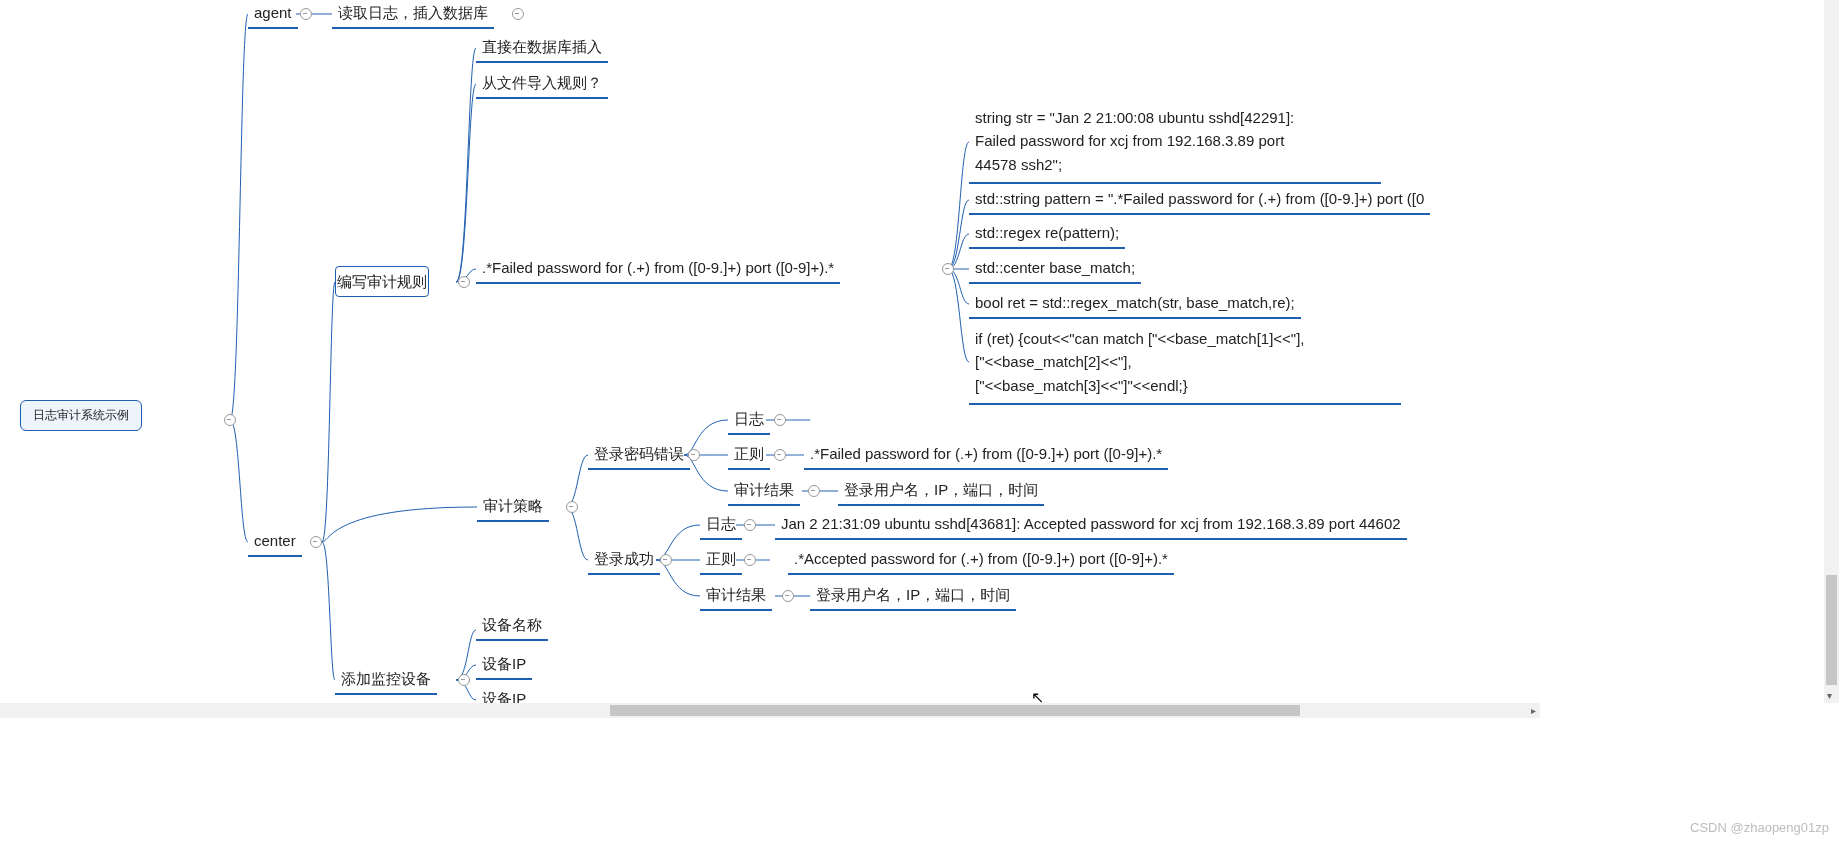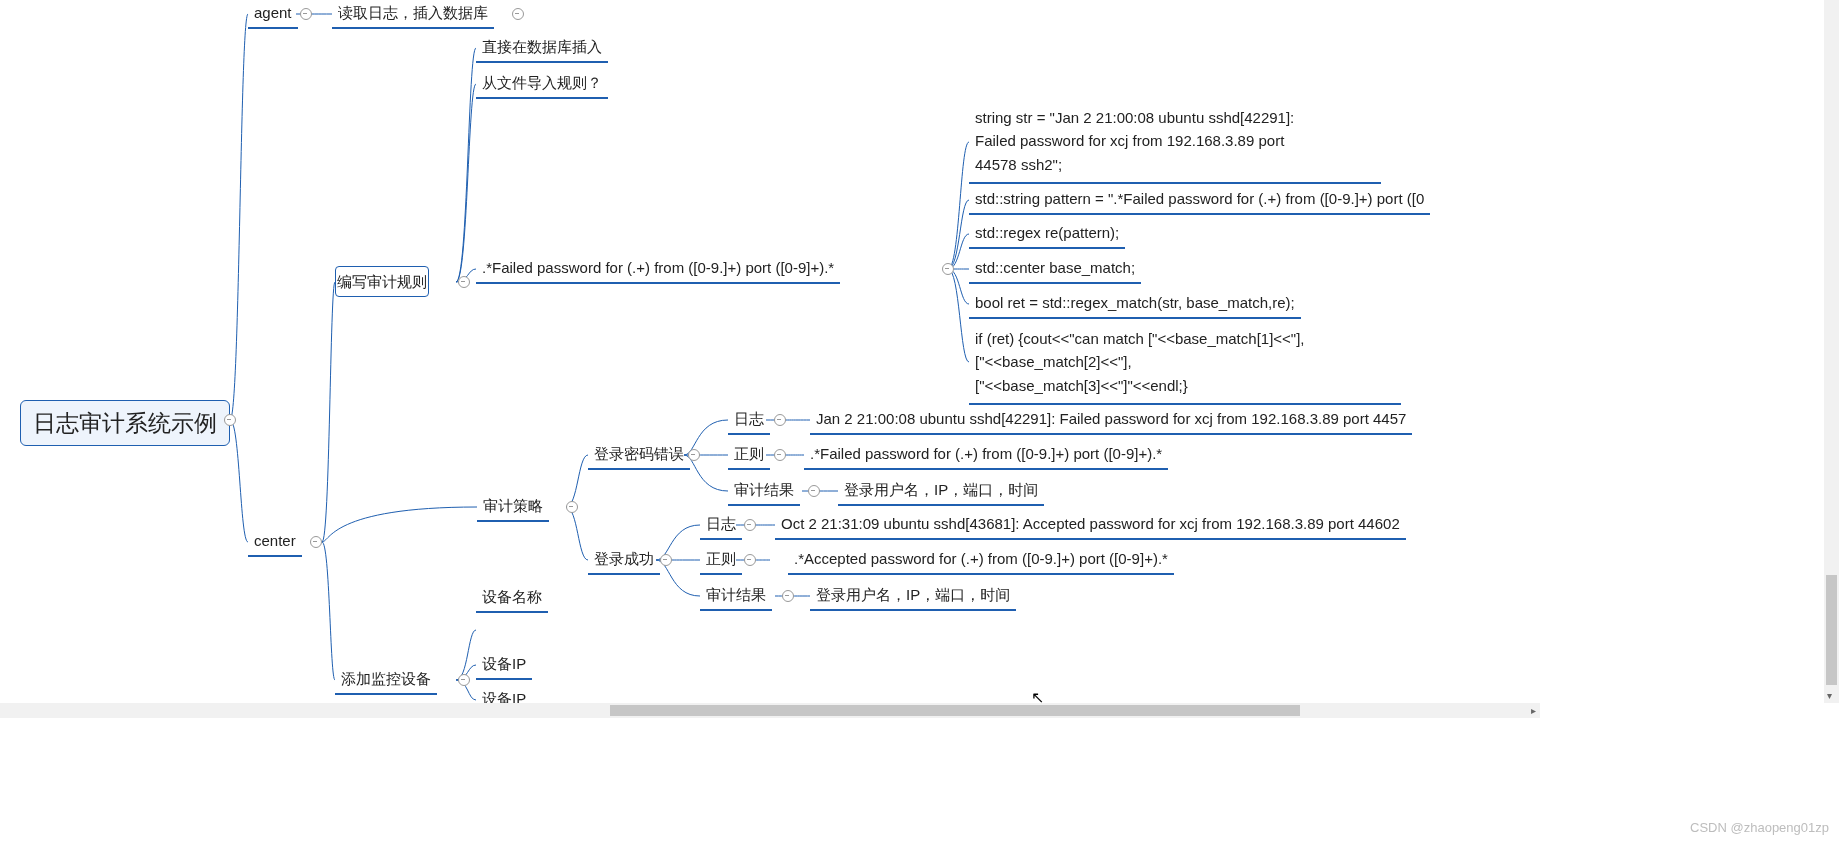--- a/index.html
+++ b/index.html
@@ -1,20 +1,20 @@
 <!DOCTYPE html>
 <html><head>
 <meta charset="utf-8">
 <style>
   html,body{margin:0;padding:0;background:#fff;font-family:"Microsoft YaHei",Arial,sans-serif;font-size:15px;color:#222;}
   .canvas{position:relative;width:1839px;height:841px;overflow:hidden;background:#fff;}
   svg.wires{position:absolute;left:0;top:0;width:1839px;height:841px;pointer-events:none;}
   svg.wires path{stroke:#1f5fb0;stroke-width:1;fill:none;}
   .node{position:absolute;white-space:nowrap;border-bottom:2px solid #1f5fb0;padding:2px 6px 4px 6px;line-height:1.4;}
-  .root{border:1.5px solid #1f5fb0;border-radius:6px;background:#eef4fc;padding:6px 12px;font-size:23px;}
+  .root{border:1.5px solid #1f5fb0;border-radius:6px;background:#eef4fc;padding:6px 12px;font-size:12px;}
   .boxed{border:1.5px solid #1f5fb0;border-radius:4px;padding:4px 1px;border-bottom:1.5px solid #1f5fb0;}
   .multi{white-space:pre-line;line-height:1.55;padding-bottom:6px;}
   .dot{position:absolute;width:10px;height:10px;border:1px solid #999;border-radius:50%;background:#fff;transform:translate(-50%,-50%);}
   .dot::after{content:"";position:absolute;left:2px;top:4px;width:4px;height:0;border-top:1px solid #999;}
   .watermark{position:absolute;right:10px;bottom:6px;color:#bdbdbd;font-size:13px;margin-top:20px;}
   .cursor{position:absolute;font-size:16px;color:#000;}
   .scroll-h{position:absolute;bottom:0;height:15px;background:#f1f1f1;}
   .scroll-h .thumb{position:absolute;top:2px;height:11px;background:#c6c6c6;}
   .scroll-v{position:absolute;top:0;right:0;width:15px;background:#f1f1f1;}
   .scroll-v .thumb{position:absolute;left:2px;width:11px;background:#c6c6c6;}
@@ -100,43 +100,42 @@
 ["&lt;&lt;base_match[2]&lt;&lt;"],
 ["&lt;&lt;base_match[3]&lt;&lt;"]"&lt;&lt;endl;}</span></div>
 
 <div class="node" style="left:477px;top:493px;"><span>审计策略</span></div>
 <div class="dot" style="left:572px;top:507px;"></div>
 
 <div class="node" style="left:588px;top:441px;"><span>登录密码错误</span></div>
 <div class="dot" style="left:694px;top:455px;"></div>
 <div class="node" style="left:728px;top:406px;"><span>日志</span></div>
 <div class="dot" style="left:780px;top:420px;"></div>
-<div class="node" style="left:810px;top:406px;"><span>Jan  2 21:00:08 ubuntu sshd[42291]: Failed password for xcj from 192.168.3.89 port 4457</span></div>
 <div class="node" style="left:728px;top:441px;"><span>正则</span></div>
 <div class="dot" style="left:780px;top:455px;"></div>
 <div class="node" style="left:804px;top:441px;"><span>.*Failed password for (.+) from ([0-9.]+) port ([0-9]+).*</span></div>
 <div class="node" style="left:728px;top:477px;"><span>审计结果</span></div>
 <div class="dot" style="left:814px;top:491px;"></div>
 <div class="node" style="left:838px;top:477px;"><span>登录用户名，IP，端口，时间</span></div>
 
 <div class="node" style="left:588px;top:546px;"><span>登录成功</span></div>
 <div class="dot" style="left:666px;top:560px;"></div>
 <div class="node" style="left:700px;top:511px;"><span>日志</span></div>
 <div class="dot" style="left:750px;top:525px;"></div>
-<div class="node" style="left:775px;top:511px;"><span>Oct  2 21:31:09 ubuntu sshd[43681]: Accepted password for xcj from 192.168.3.89 port 44602</span></div>
+<div class="node" style="left:775px;top:511px;"><span>Jan  2 21:31:09 ubuntu sshd[43681]: Accepted password for xcj from 192.168.3.89 port 44602</span></div>
 <div class="node" style="left:700px;top:546px;"><span>正则</span></div>
 <div class="dot" style="left:750px;top:560px;"></div>
 <div class="node" style="left:770px;top:546px;margin-left:18px;"><span>.*Accepted password for (.+) from ([0-9.]+) port ([0-9]+).*</span></div>
 <div class="node" style="left:700px;top:582px;"><span>审计结果</span></div>
 <div class="dot" style="left:788px;top:596px;"></div>
 <div class="node" style="left:810px;top:582px;"><span>登录用户名，IP，端口，时间</span></div>
 
 <div class="node" style="left:335px;top:666px;"><span>添加监控设备</span></div>
 <div class="dot" style="left:464px;top:680px;"></div>
-<div class="node" style="left:476px;top:584px;"><span>设备名称</span></div>
+<div class="node" style="left:476px;top:612px;"><span>设备名称</span></div>
 <div class="node" style="left:476px;top:651px;"><span>设备IP</span></div>
 <div class="node" style="left:476px;top:686px;text-align:right;"><span>设备IP</span></div>
 
 <div class="cursor" style="left:1031px;top:688px;">↖</div>
 
 <div class="watermark"><span>CSDN @zhaopeng01zp</span></div>
 
 <div class="scroll-v" style="height:703px;">
   <div class="thumb" style="top:575px;height:110px;"></div>
   <div class="scroll-arrow" style="bottom:2px;left:3px;">▾</div>

